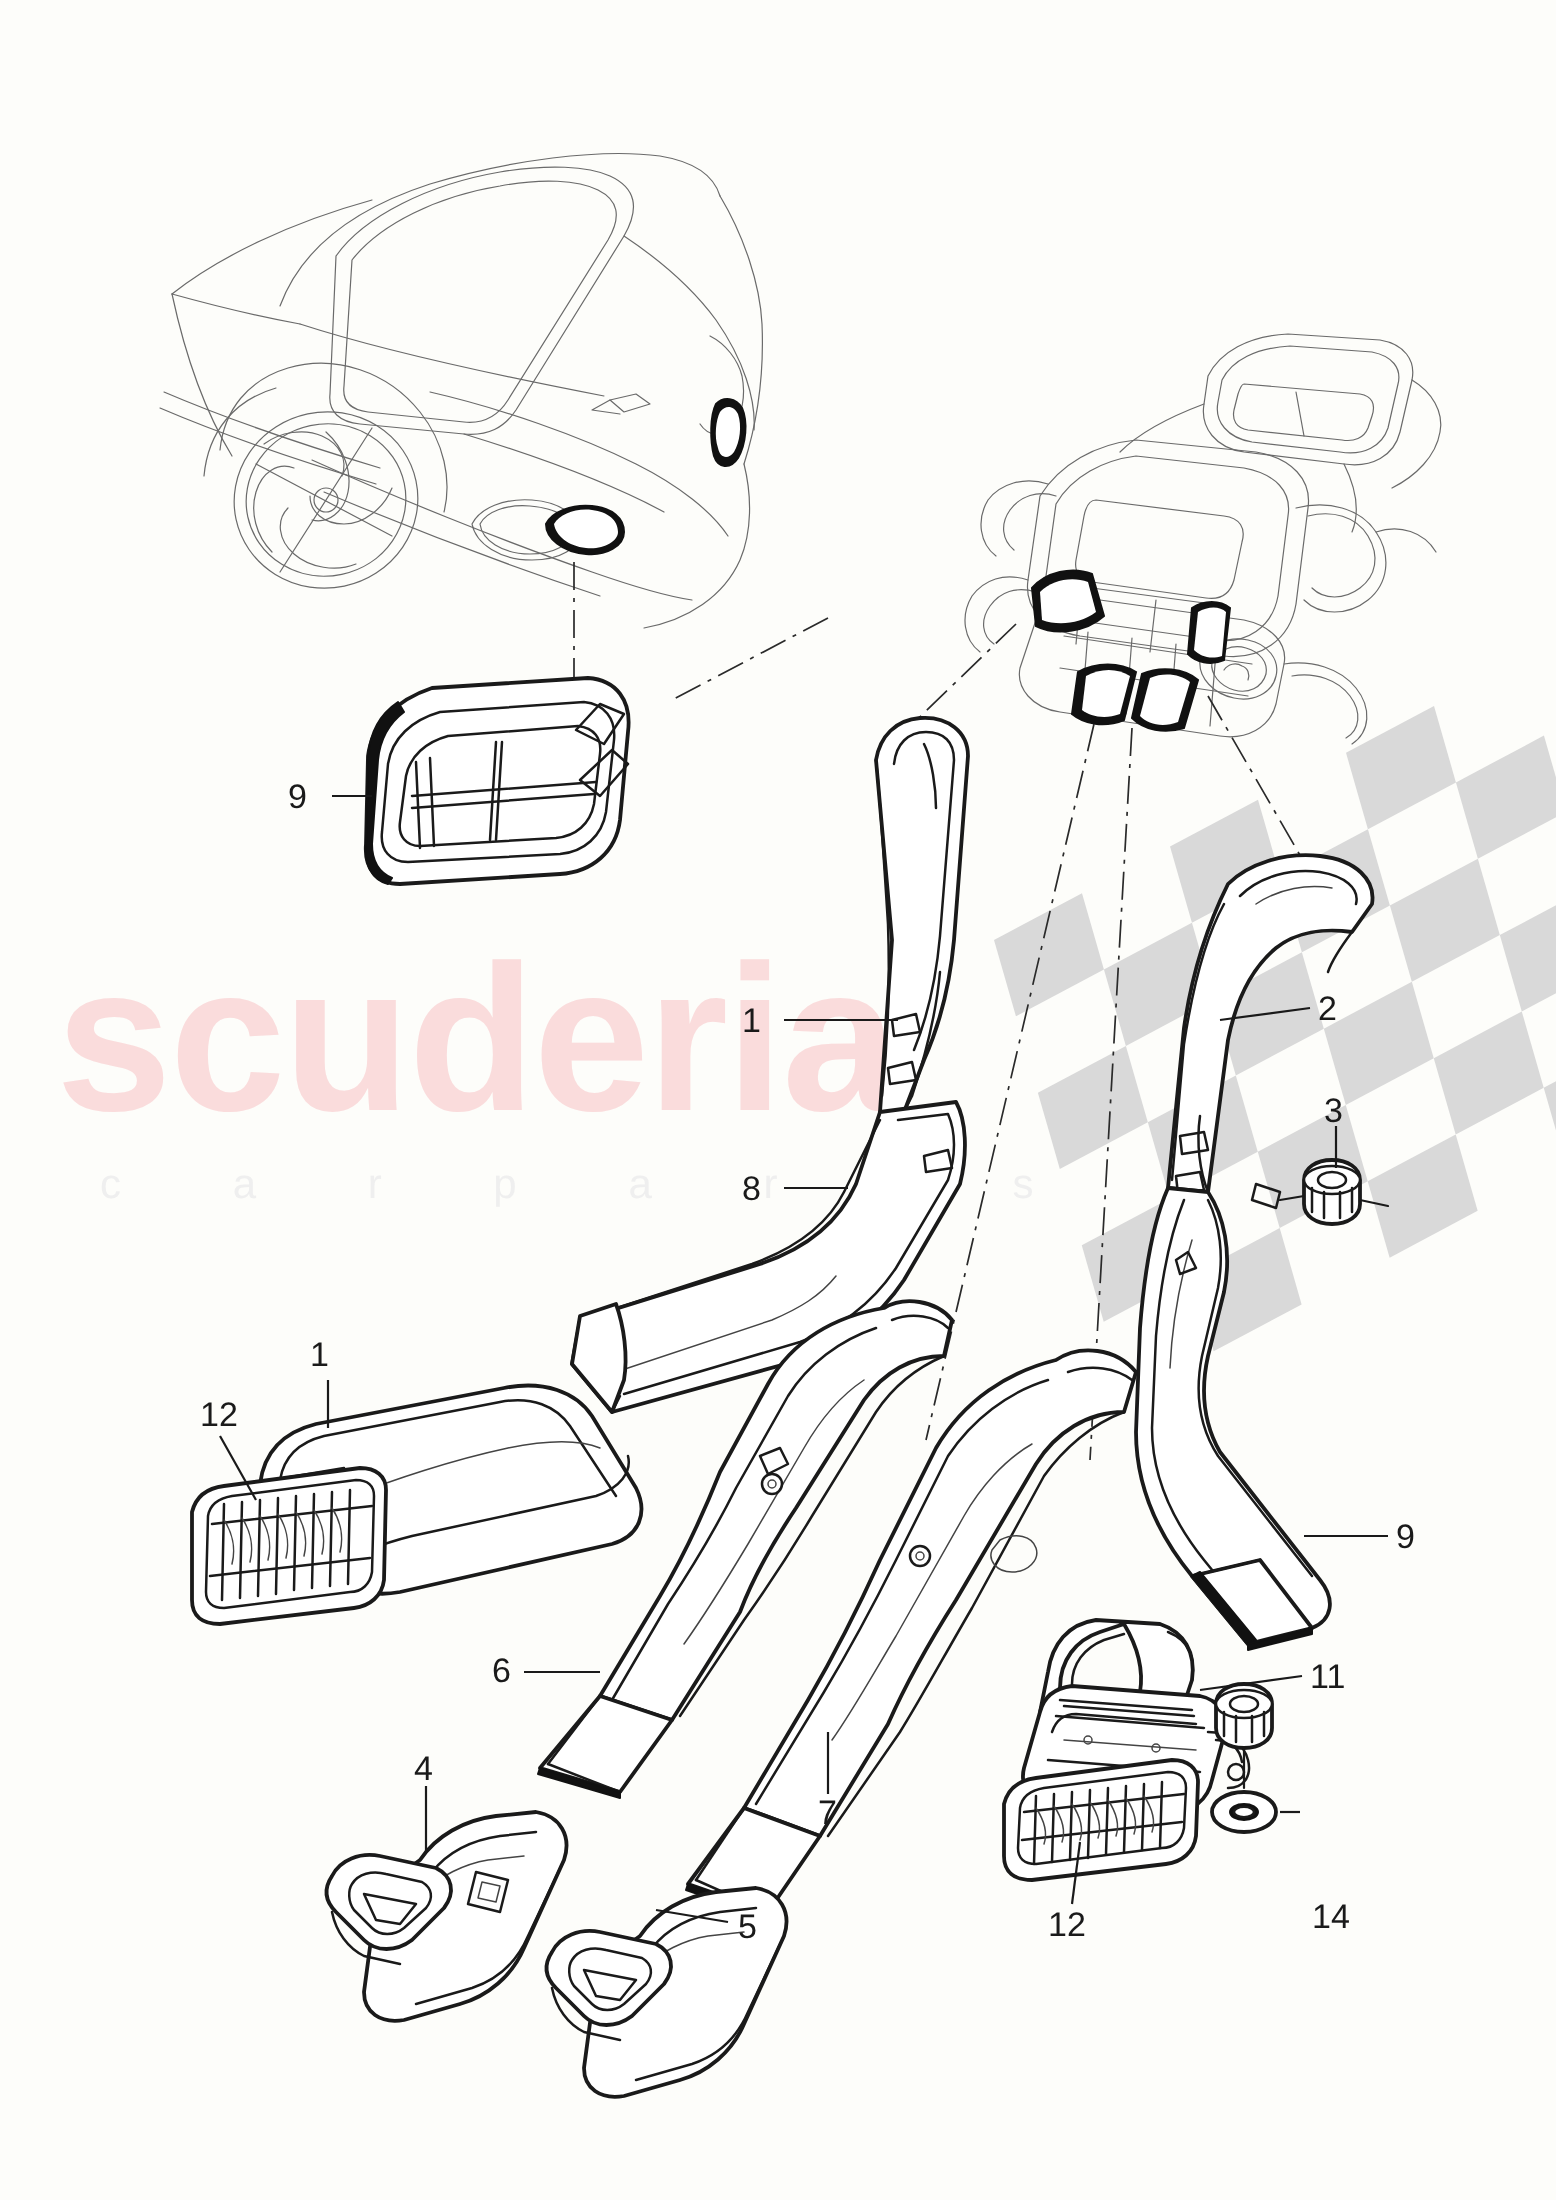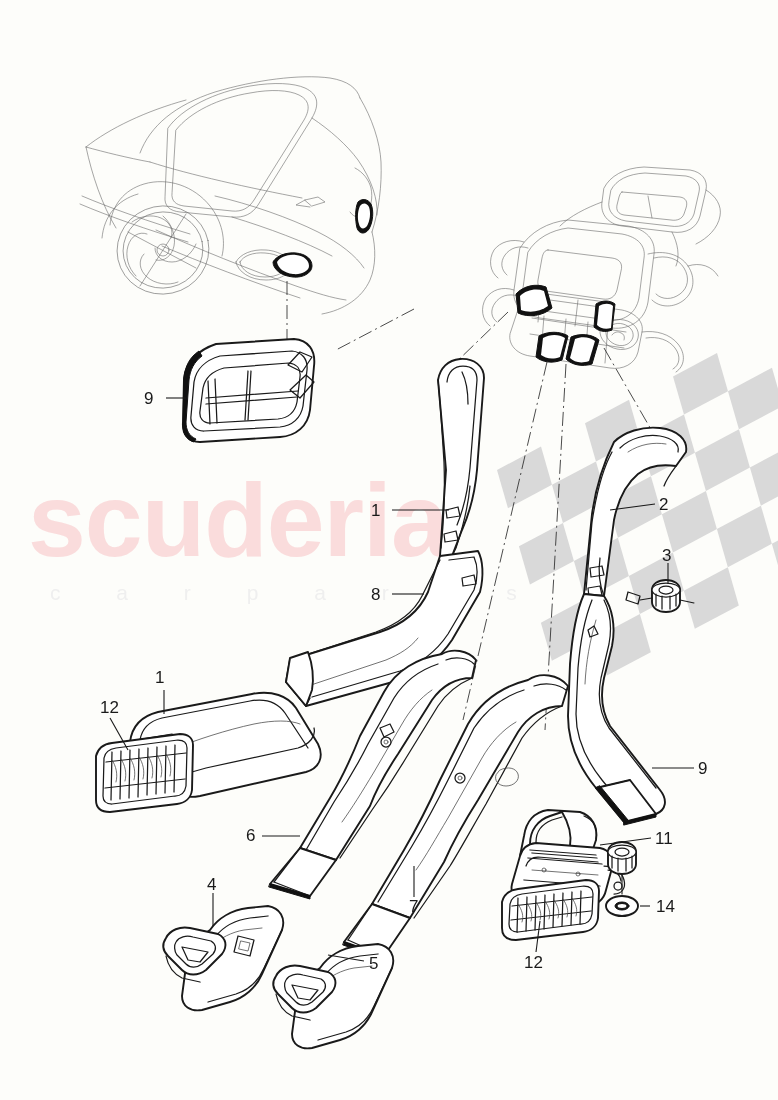--- a/index.html
+++ b/index.html
@@ -583,15 +583,15 @@
   <div class="lbl" style="left:369px;top:955px;">5</div>
   <div class="lbl" style="left:246px;top:827px;">6</div>
   <div class="lbl" style="left:409px;top:898px;">7</div>
   <div class="lbl" style="left:371px;top:586px;">8</div>
   <div class="lbl" style="left:698px;top:760px;">9</div>
   <div class="lbl" style="left:155px;top:669px;">1</div>
   <div class="lbl" style="left:655px;top:830px;">11</div>
   <div class="lbl" style="left:100px;top:699px;">12</div>
   <div class="lbl" style="left:524px;top:954px;">12</div>
   <div class="lbl" style="left:144px;top:390px;">9</div>
-  <div class="lbl" style="left:656px;top:898px;">14</div>
+  <div class="lbl" style="left:656px;top:950px;">14</div>
 
 </div>
 
 </body></html>

